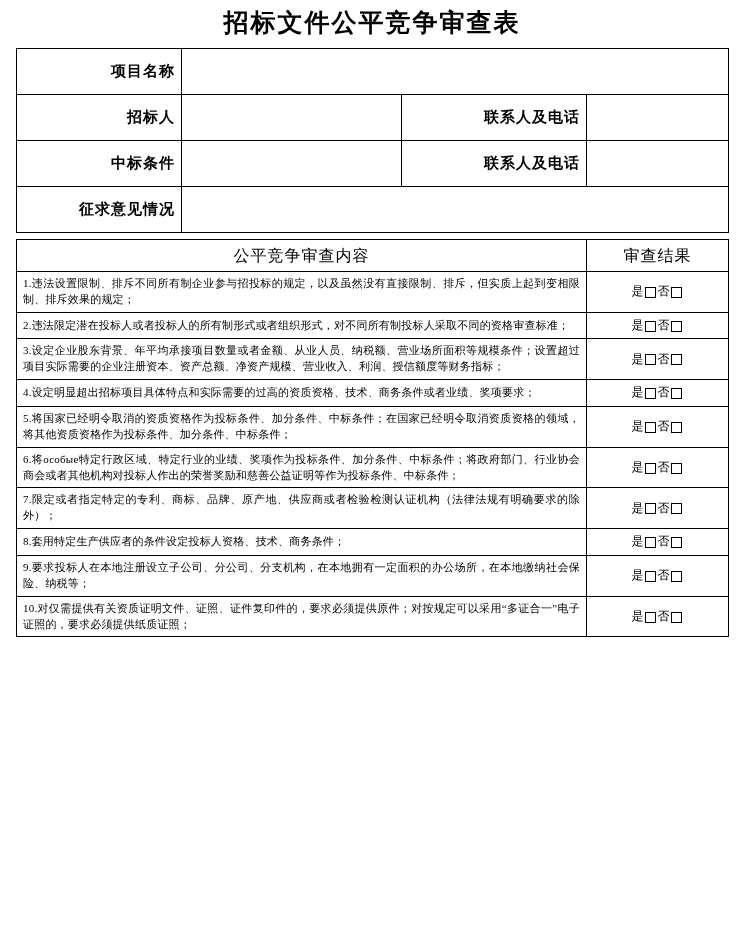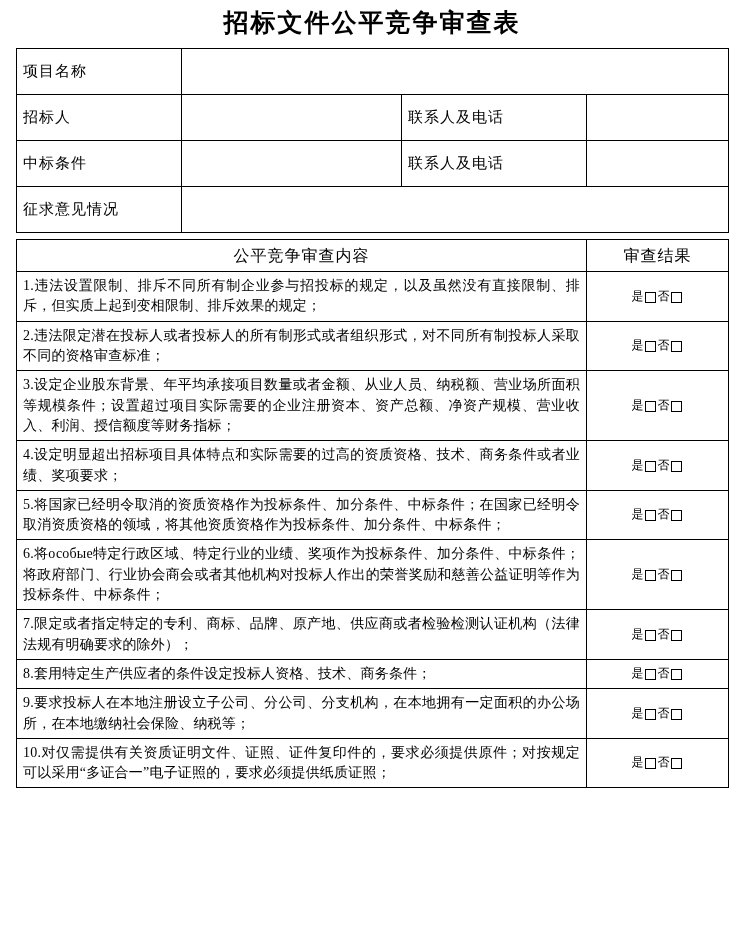--- a/index.html
+++ b/index.html
@@ -35,37 +35,37 @@
     table-layout: fixed;
     font-size: 14px;
   }
   table.form td {
     border: 1px solid #000000;
     padding: 4px 6px;
     vertical-align: middle;
     line-height: 1.45;
   }
   .lbl {
-    text-align: left;
-    font-weight: normal;
+    text-align: right;
+    font-weight: bold;
     font-size: 15px;
     letter-spacing: 1px;
   }
   .blank {
     background: #ffffff;
   }
   .hdr {
     text-align: center;
     font-weight: normal;
     font-size: 16px;
     letter-spacing: 1px;
     padding: 9px 0;
   }
   .item {
-    font-size: 14px;
+    font-size: 11px;
     line-height: 1.55;
     text-align: justify;
     letter-spacing: 0.2px;
     padding: 6px 8px 6px 6px;
   }
   .result {
     text-align: center;
     font-size: 12px;
     white-space: nowrap;
   }

